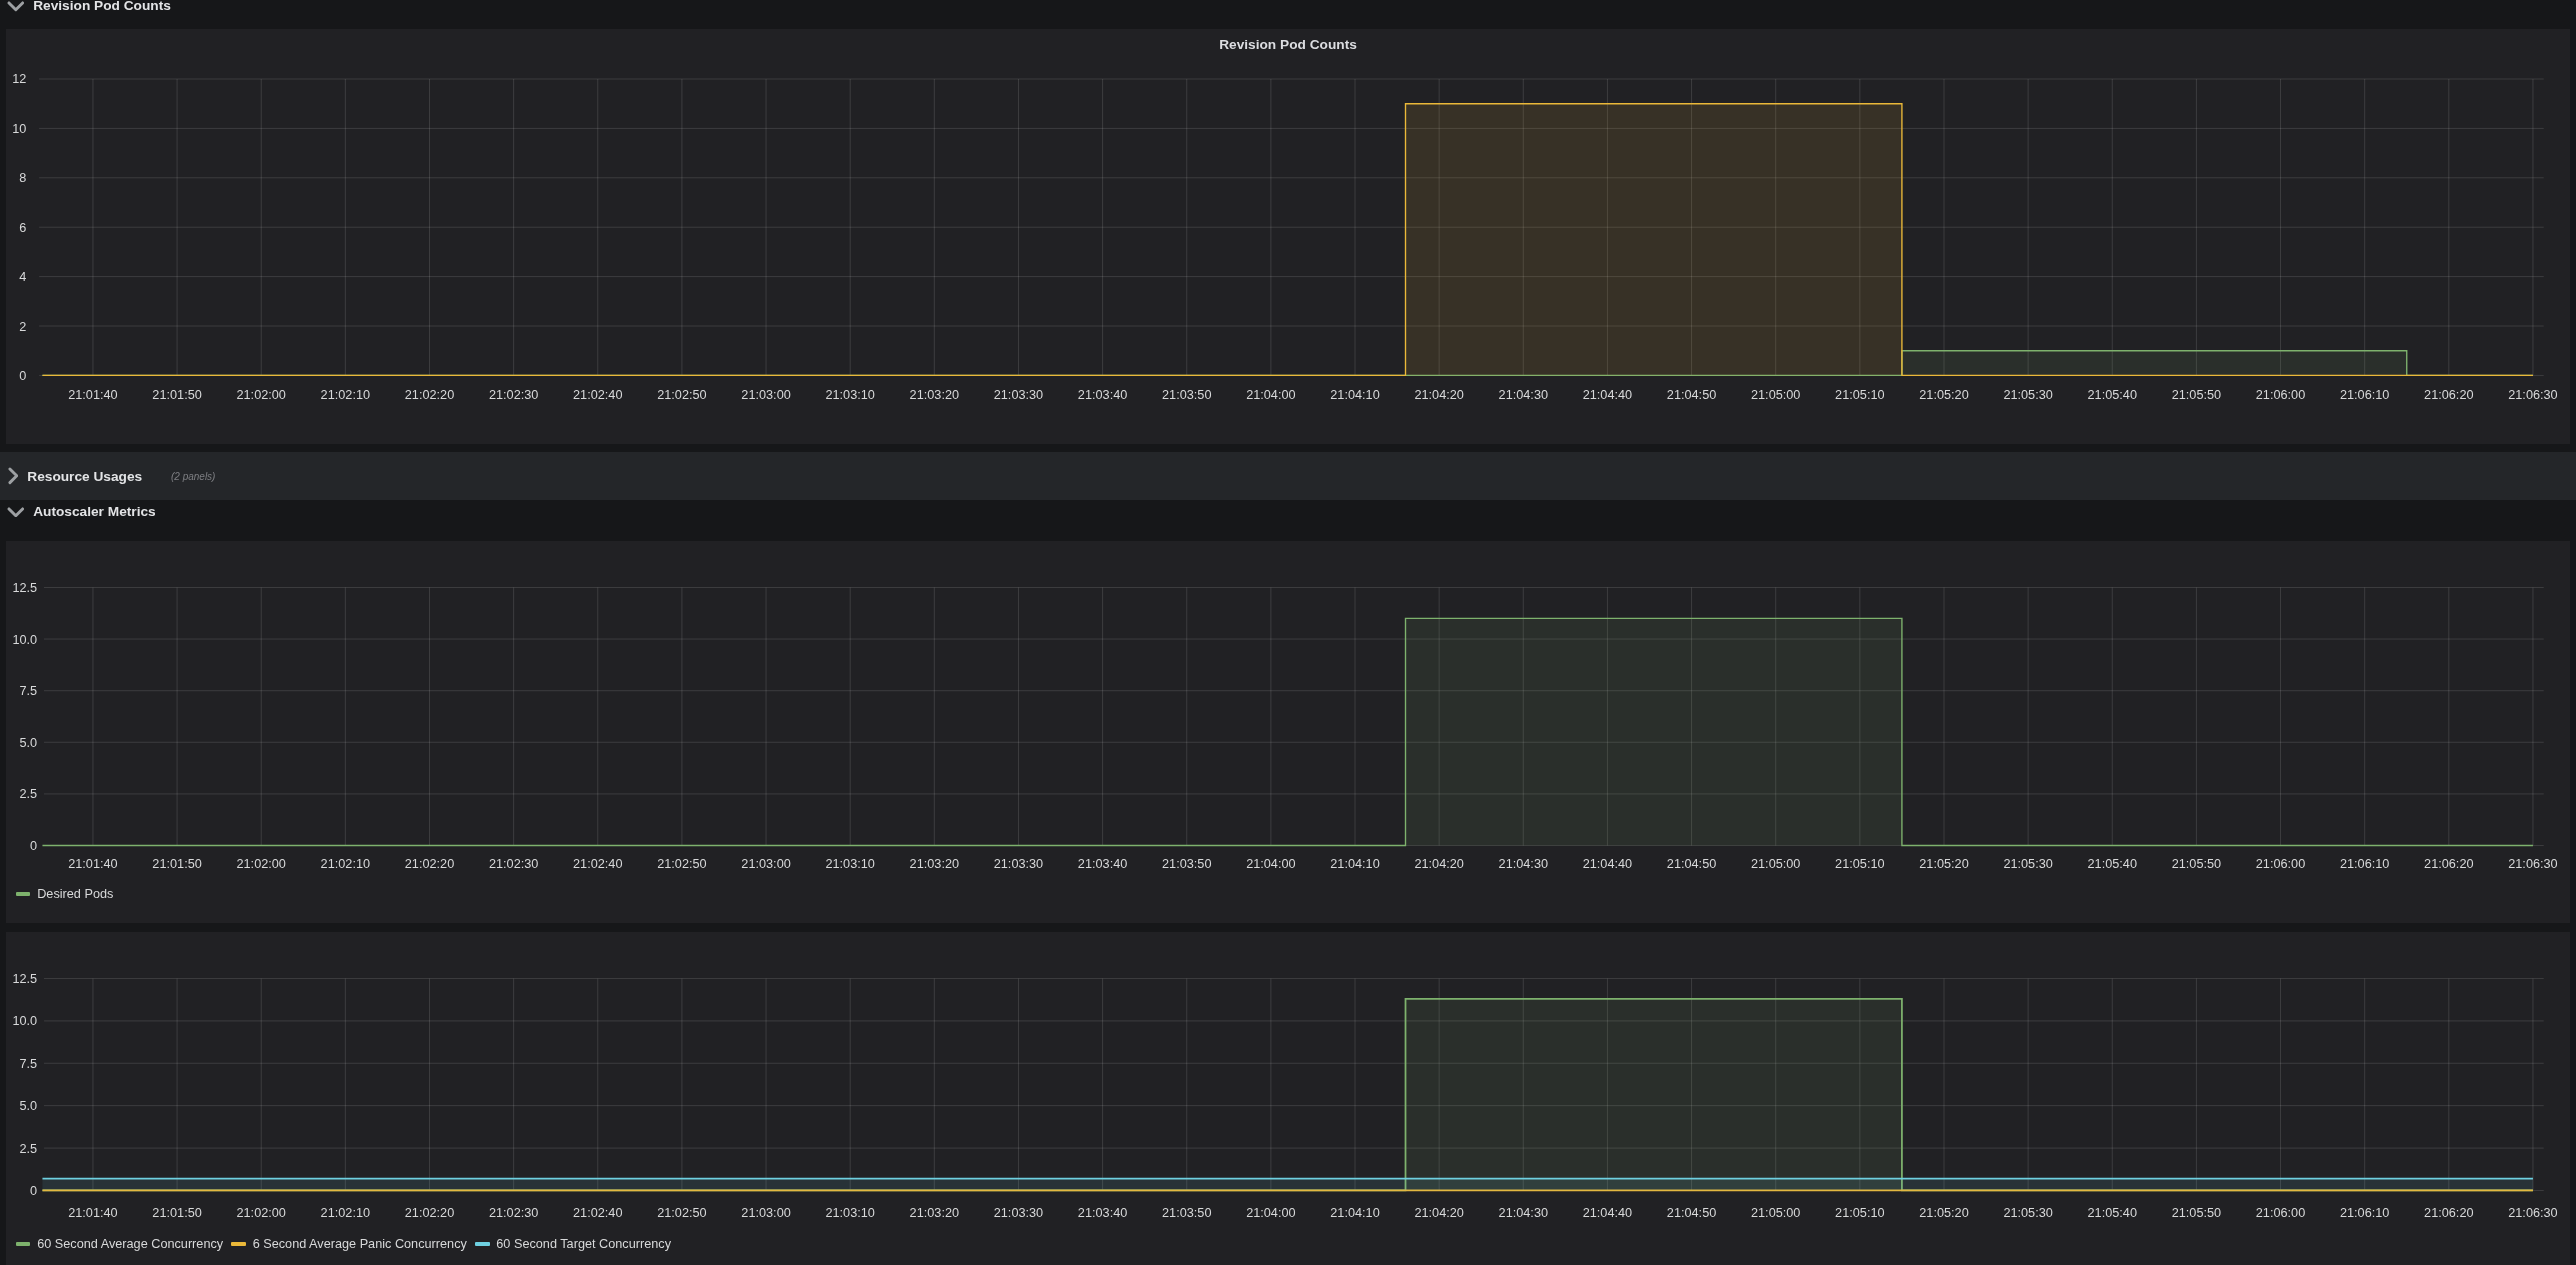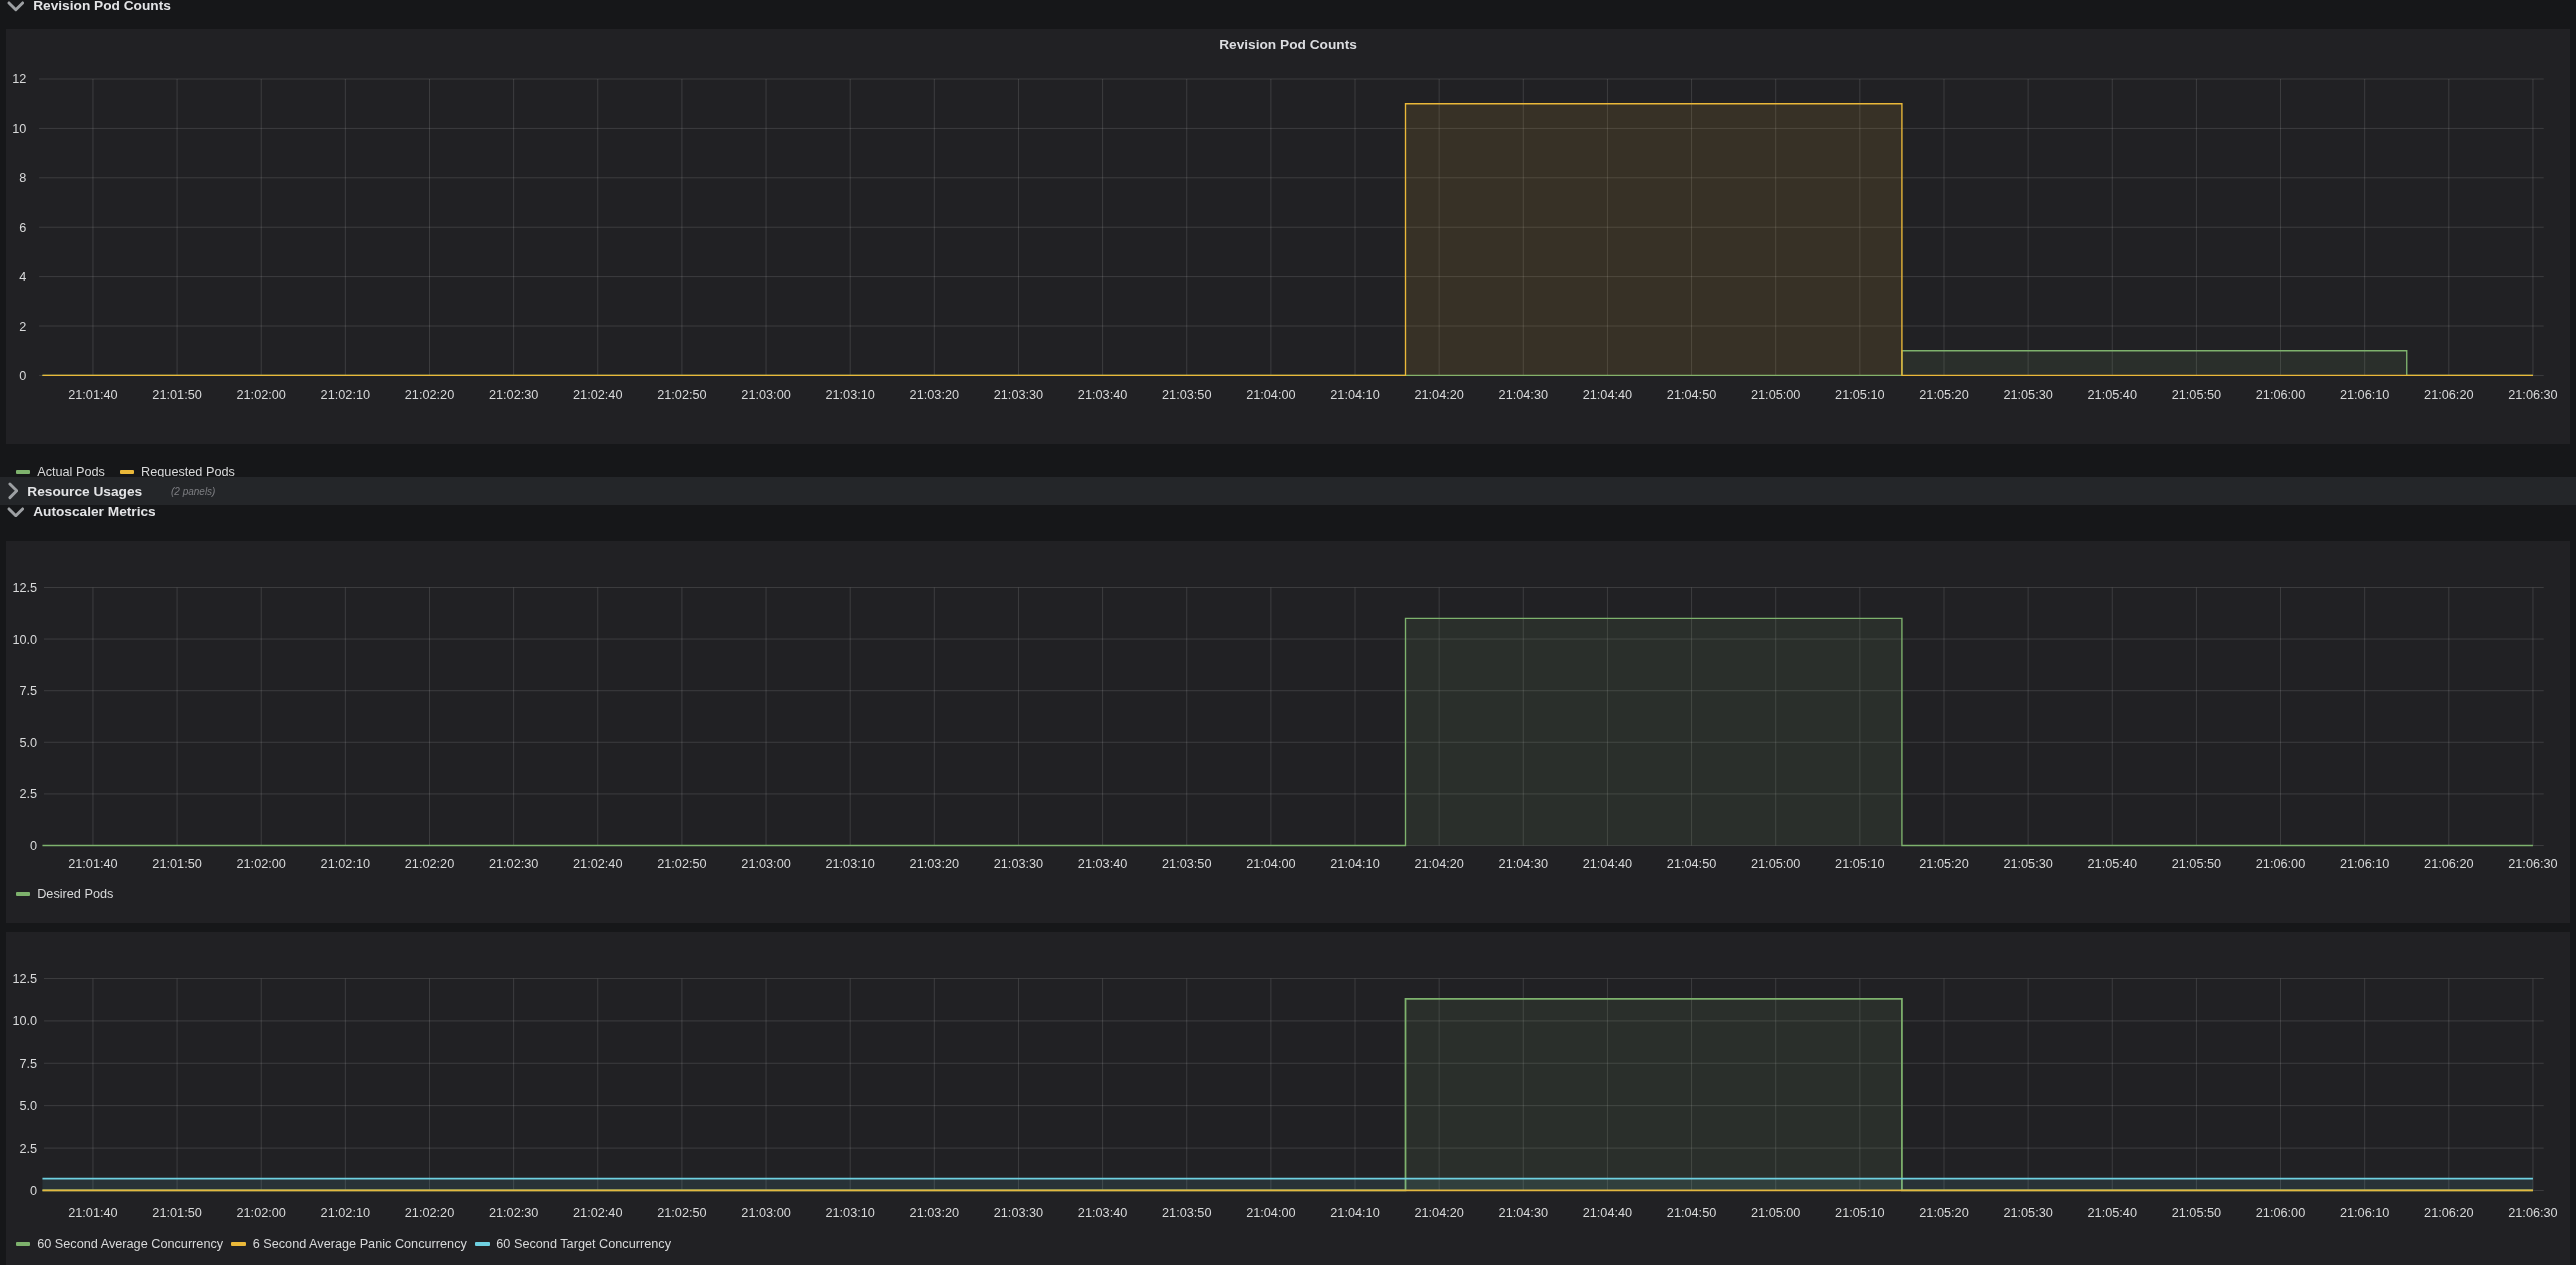--- a/index.html
+++ b/index.html
@@ -130,21 +130,21 @@
         <span class="swatch" style="background: rgb(126, 178, 109);"></span>
         <span>Actual Pods</span>
       </div>
       <div class="legend-item">
         <span class="swatch" style="background: rgb(234, 184, 57);"></span>
         <span>Requested Pods</span>
       </div>
     </div>
 </section>
 
-<div class="row-header row-band" style="top:477px;height:28px">
+<div class="row-header row-band" style="top:452px;height:48px">
   <svg class="chev" width="11.7" height="17.6" viewBox="0 0 12 18">
     <polyline points="3,2 10,9 3,16" fill="none" stroke="currentColor" stroke-width="3" stroke-linecap="round" stroke-linejoin="round"></polyline>
   </svg>
   <span>Resource Usages</span>
   <span class="row-hint">(2 panels)</span>
 </div>
 
 <div class="row-header" style="top:497px;height:29px">
   <svg class="chev" width="17.6" height="11.7" viewBox="0 0 18 12">
     <polyline points="2,3 9,10 16,3" fill="none" stroke="currentColor" stroke-width="3" stroke-linecap="round" stroke-linejoin="round"></polyline>

